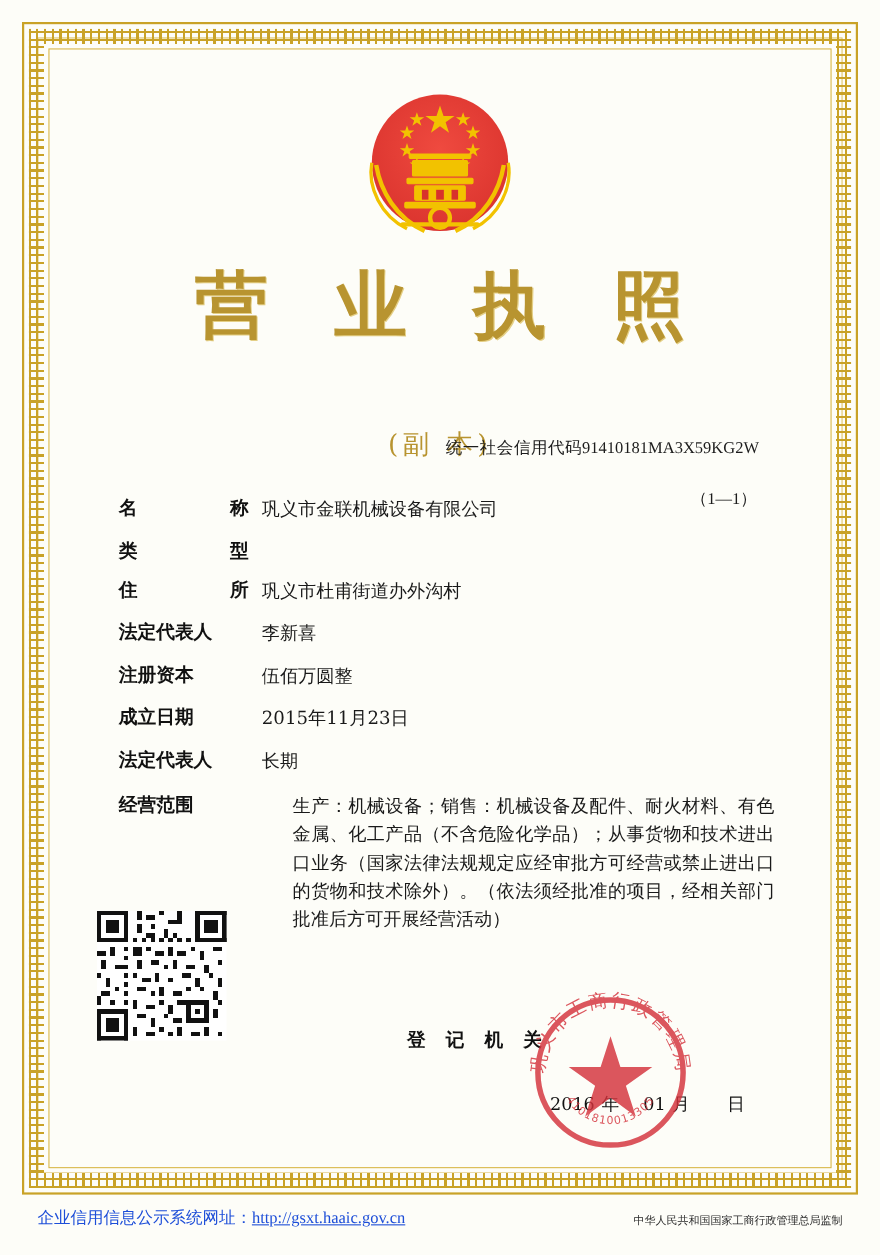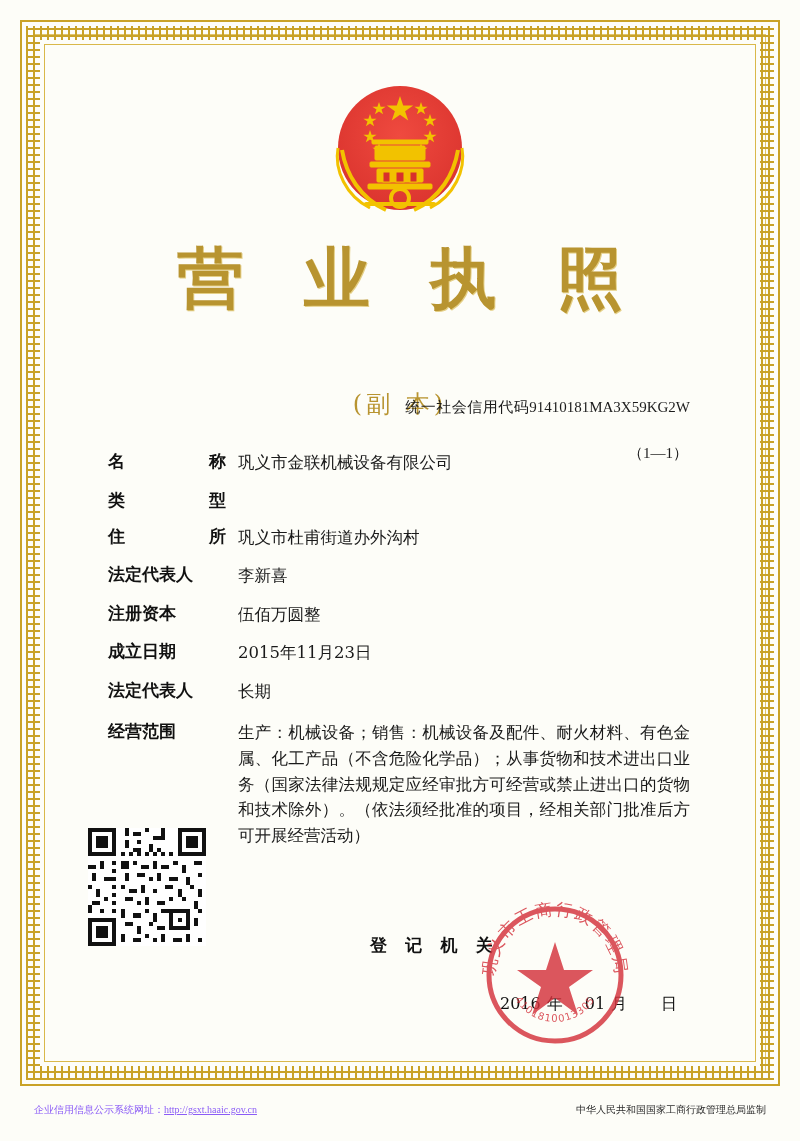--- a/index.html
+++ b/index.html
@@ -165,21 +165,21 @@
     font-size: 16.5px;
     color: #1a1a1a;
     line-height: 1.55;
     font-family: "DejaVu Serif", "Liberation Serif", serif;
     padding-left: 12px;
   }
   .row.scope .val {
     text-align: justify;
     max-width: 452px;
   }
-  .row.scope { margin-top: 16px; }
+  .row.scope { margin-top: 16px; gap: 28px; }
 
   
   .qr {
     position: absolute;
     left: 88px;
     top: 828px;
     width: 118px;
     height: 118px;
   }
 
@@ -215,22 +215,22 @@
     width: 170px;
     height: 170px;
     opacity: 0.82;
   }
 
   
   .footer-left {
     position: absolute;
     left: 34px;
     bottom: 24px;
-    font-size: 10px;
-    color: #8b5cf6;
+    font-size: 15px;
+    color: #1d4ed8;
     font-family: "Liberation Serif", serif;
   }
   .footer-left .url { text-decoration: underline; }
   .footer-right {
     position: absolute;
     right: 34px;
     bottom: 24px;
     font-size: 10px;
     color: #2b2b2b;
     font-family: "DejaVu Serif", "Liberation Serif", serif;

